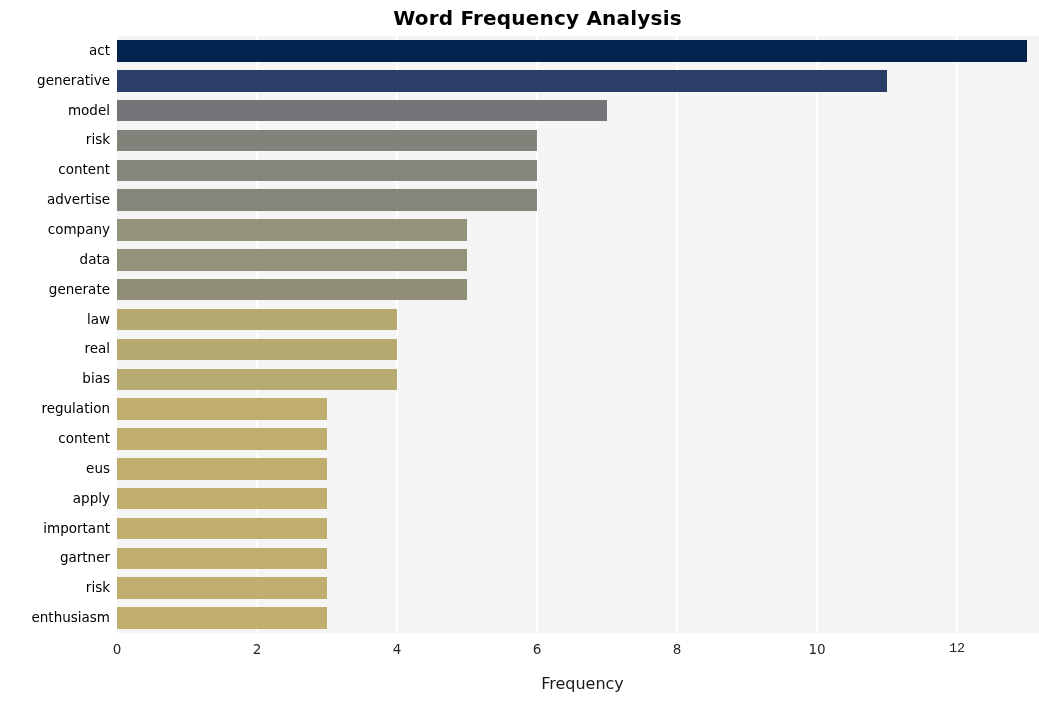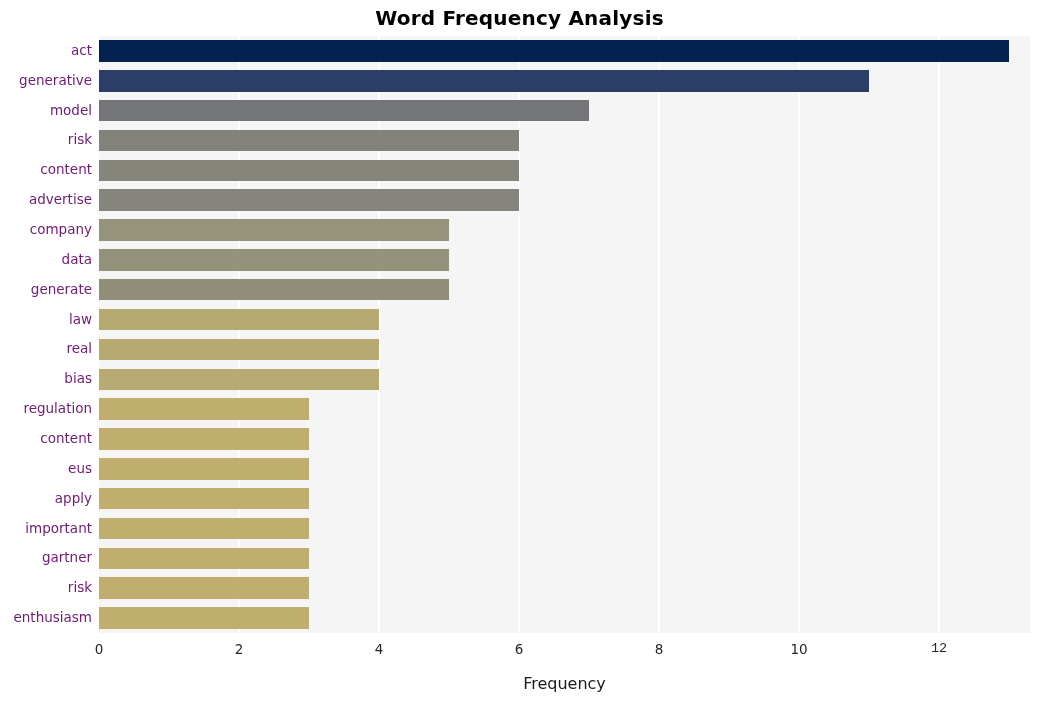--- a/index.html
+++ b/index.html
@@ -9,21 +9,21 @@
   }
   body {
     width: 1039px;
     height: 701px;
     font-family: "DejaVu Sans", sans-serif;
     overflow: hidden;
     position: relative;
   }
   #figure {
     position: absolute;
-    left: 0; top: 0;
+    left: 18px; top: 0;
     width: 1000px;
     height: 701px;
     background: #ffffff;
   }
   #chart-title {
     position: absolute;
     left: 0;
     top: 6px;
     width: 1039px;
     text-align: center;
@@ -71,21 +71,21 @@
     left: 0;
     top: 36px;
     width: 92px;
     height: 597px;
   }
   .ylabel {
     position: absolute;
     right: 0;
     text-align: right;
     font-size: 13.5px;
-    color: #701a75;
+    color: #000000;
     white-space: nowrap;
     line-height: 1;
   }
   #xlabels {
     position: absolute;
     left: 0;
     top: 641px;
     width: 1039px;
     height: 24px;
   }

